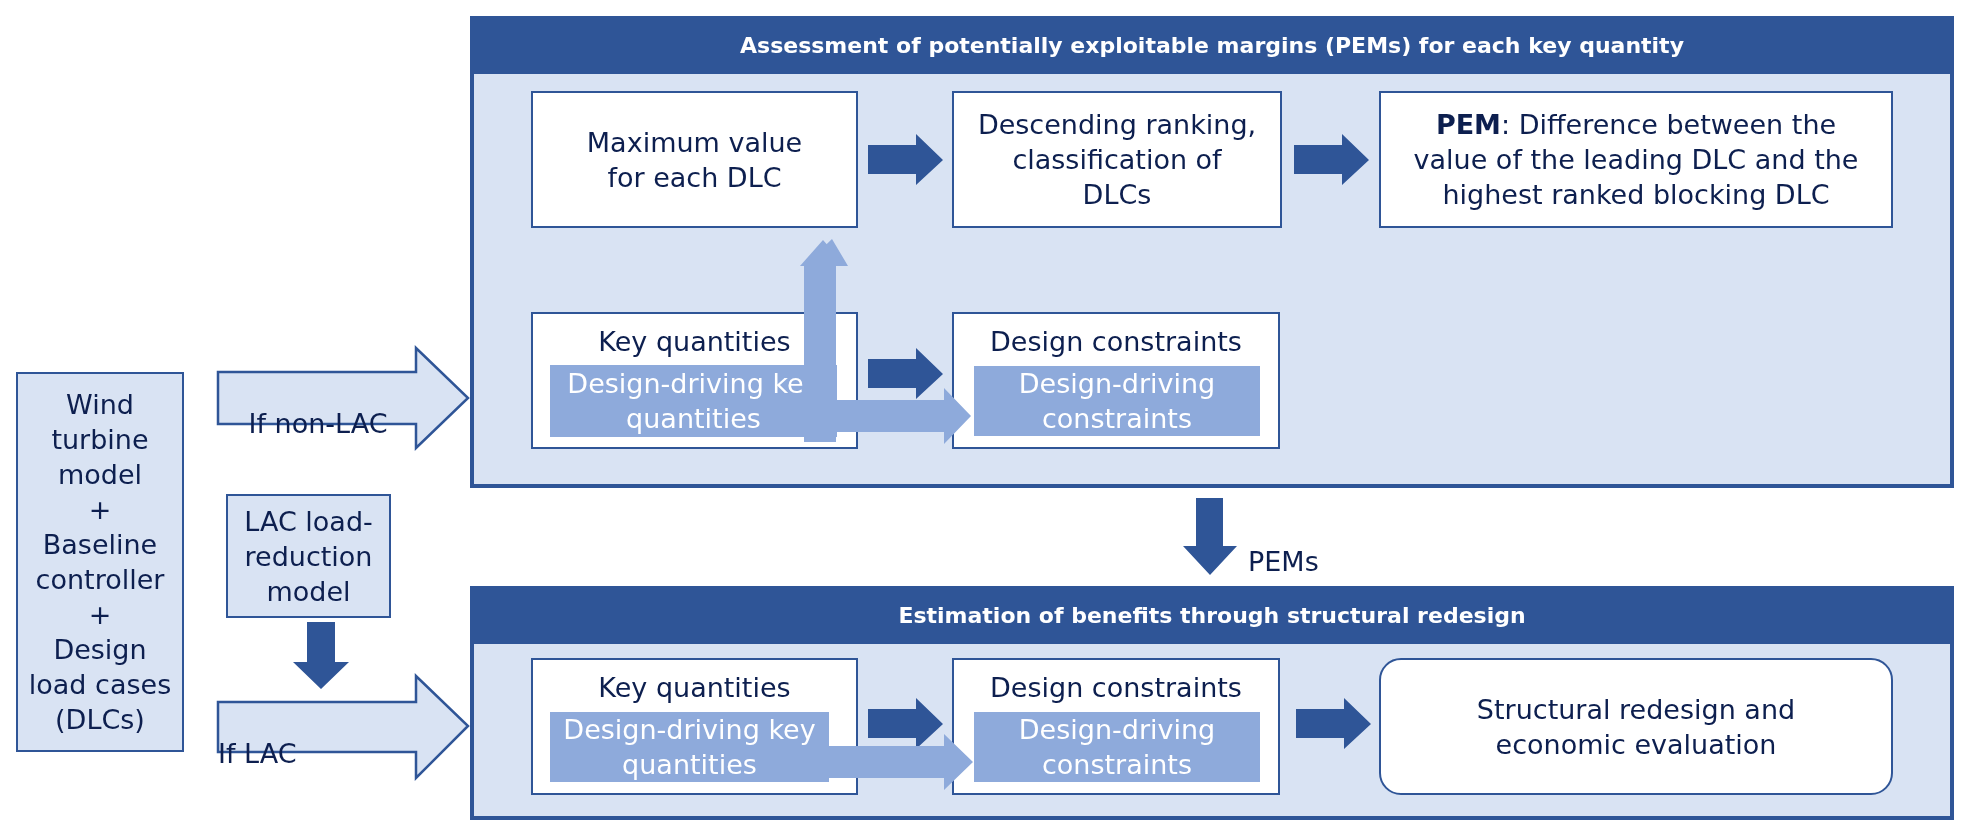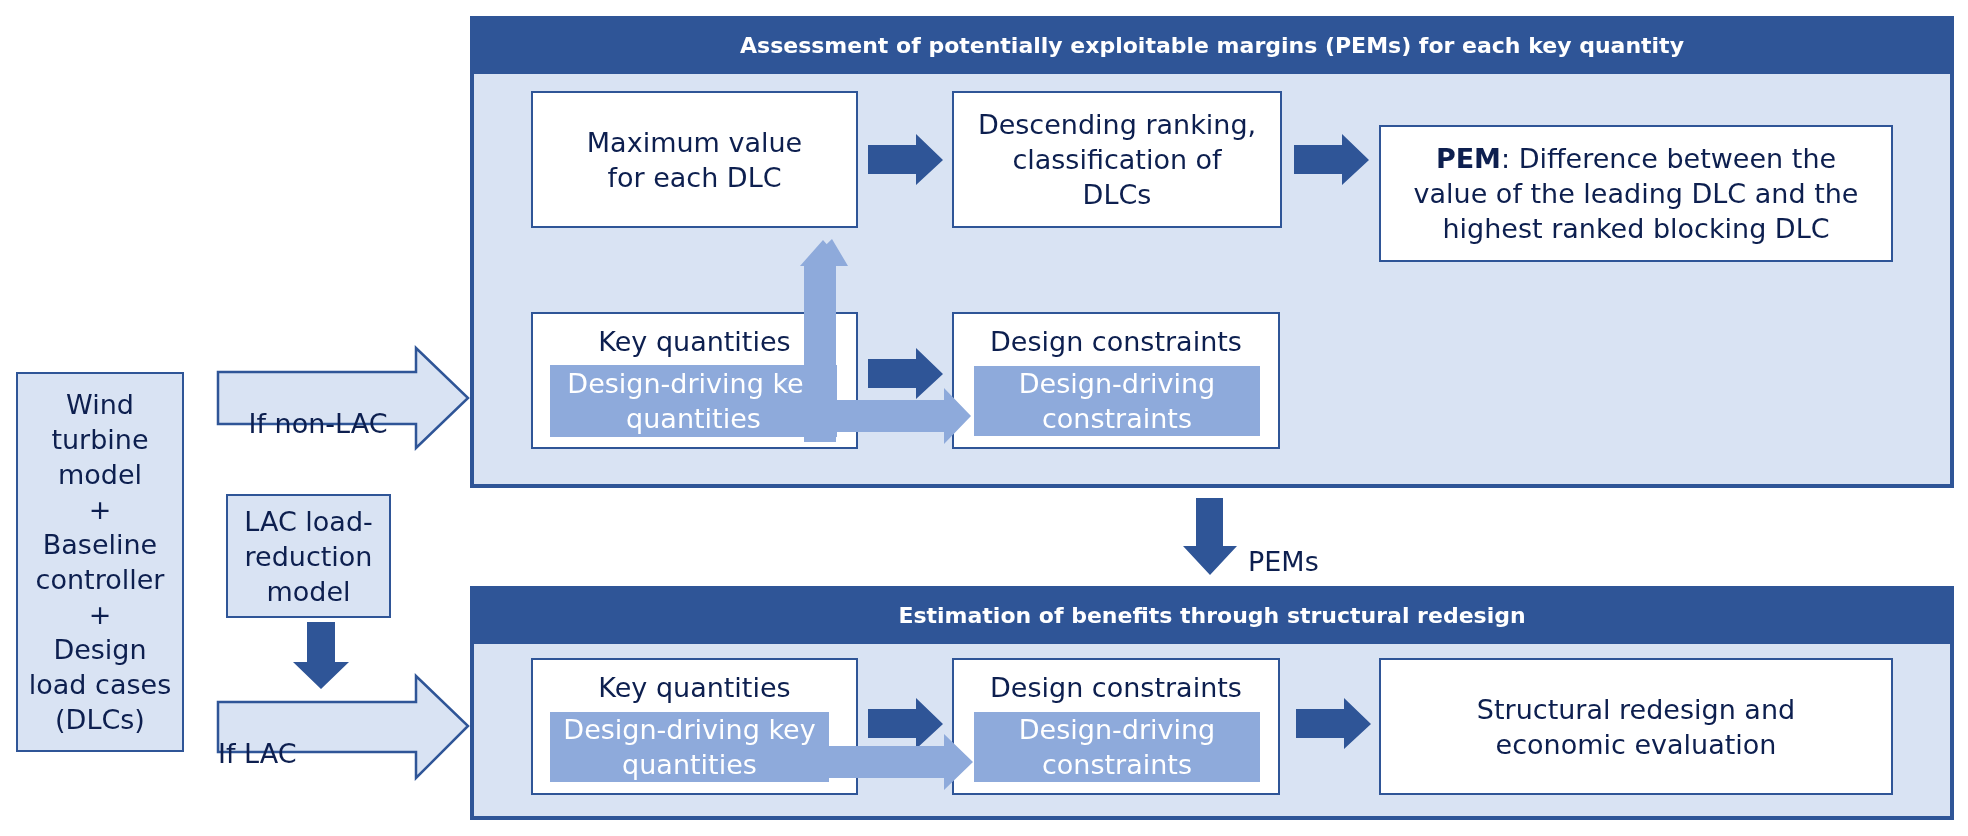--- a/index.html
+++ b/index.html
@@ -65,21 +65,21 @@
 <svg class="arrow" style="left:868px; top:134px;" width="76" height="52">
   <polygon points="0,11 48,11 48,0 75,26 48,51 48,40 0,40" fill="#2f5597"></polygon>
 </svg>
 
 <div class="abs box" style="left:952px; top:91px; width:330px; height:137px; padding:8px 20px;">Descending ranking, classification of DLCs</div>
 
 <svg class="arrow" style="left:1294px; top:134px;" width="76" height="52">
   <polygon points="0,11 48,11 48,0 75,26 48,51 48,40 0,40" fill="#2f5597"></polygon>
 </svg>
 
-<div class="abs box" style="left:1379px; top:91px; width:514px; height:137px; padding:0 28px; display:block; padding-top:habit;margin-top:34px;">
+<div class="abs box" style="left:1379px; top:91px; width:514px; height:137px; padding:0 28px; display:block; padding-top:habit;">
   <div style="height:100%; display:flex; align-items:center; justify-content:center;">
     <div><span style="font-weight:bold;">PEM</span><span>: Difference between the value of the leading DLC and the highest ranked blocking DLC</span></div>
   </div>
 </div>
 
 <div class="abs inbox" style="left:531px; top:312px; width:327px; height:137px;">
   <div class="top-label">Key quantities</div>
 </div>
 <div class="hl" style="left:550px; top:365px; width:279px; height:72px; padding:0 4px;">Design-driving key quantities</div>
 
@@ -129,13 +129,13 @@
 <div class="hl" style="left:974px; top:712px; width:286px; height:70px;">Design-driving constraints</div>
 
 <svg class="arrow" style="left:829px; top:734px;" width="150" height="62">
   <polygon points="0,12 115,12 115,0 144,28 115,56 115,44 0,44" fill="#8eaadb"></polygon>
 </svg>
 
 <svg class="arrow" style="left:1296px; top:698px;" width="76" height="52">
   <polygon points="0,11 48,11 48,0 75,26 48,51 48,40 0,40" fill="#2f5597"></polygon>
 </svg>
 
-<div class="abs box" style="left:1379px; top:658px; width:514px; height:137px; padding:8px 40px;">Structural redesign and economic evaluation</div>
+<div class="abs box" style="left:1379px; top:658px; width:514px; height:137px; padding:8px 40px;border-radius:22px;">Structural redesign and economic evaluation</div>
 
 </body></html>

